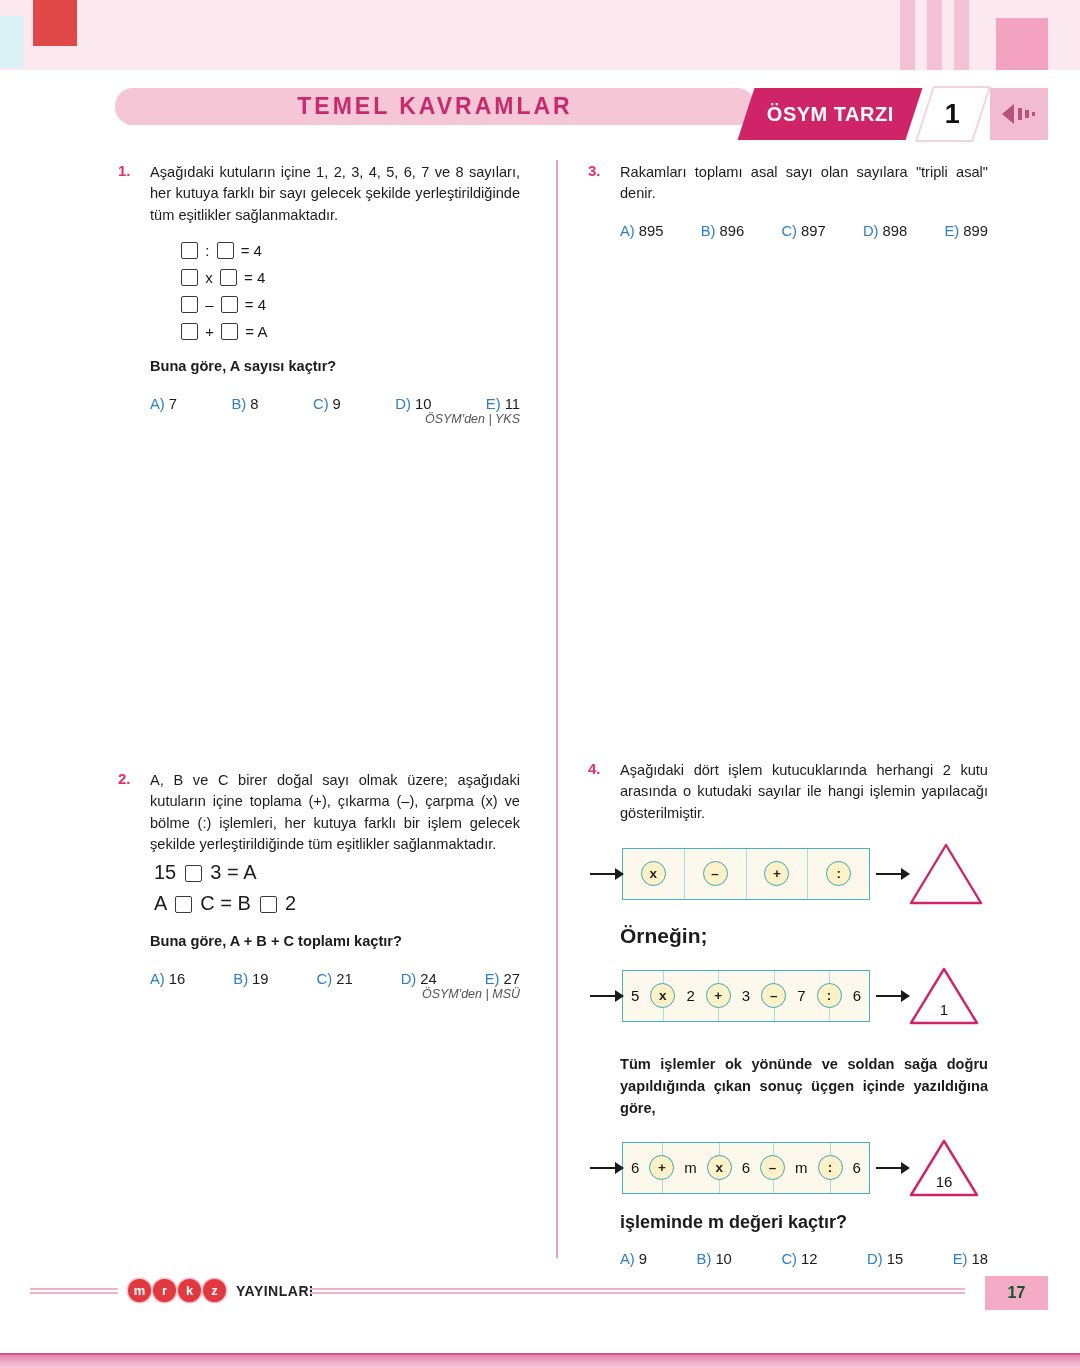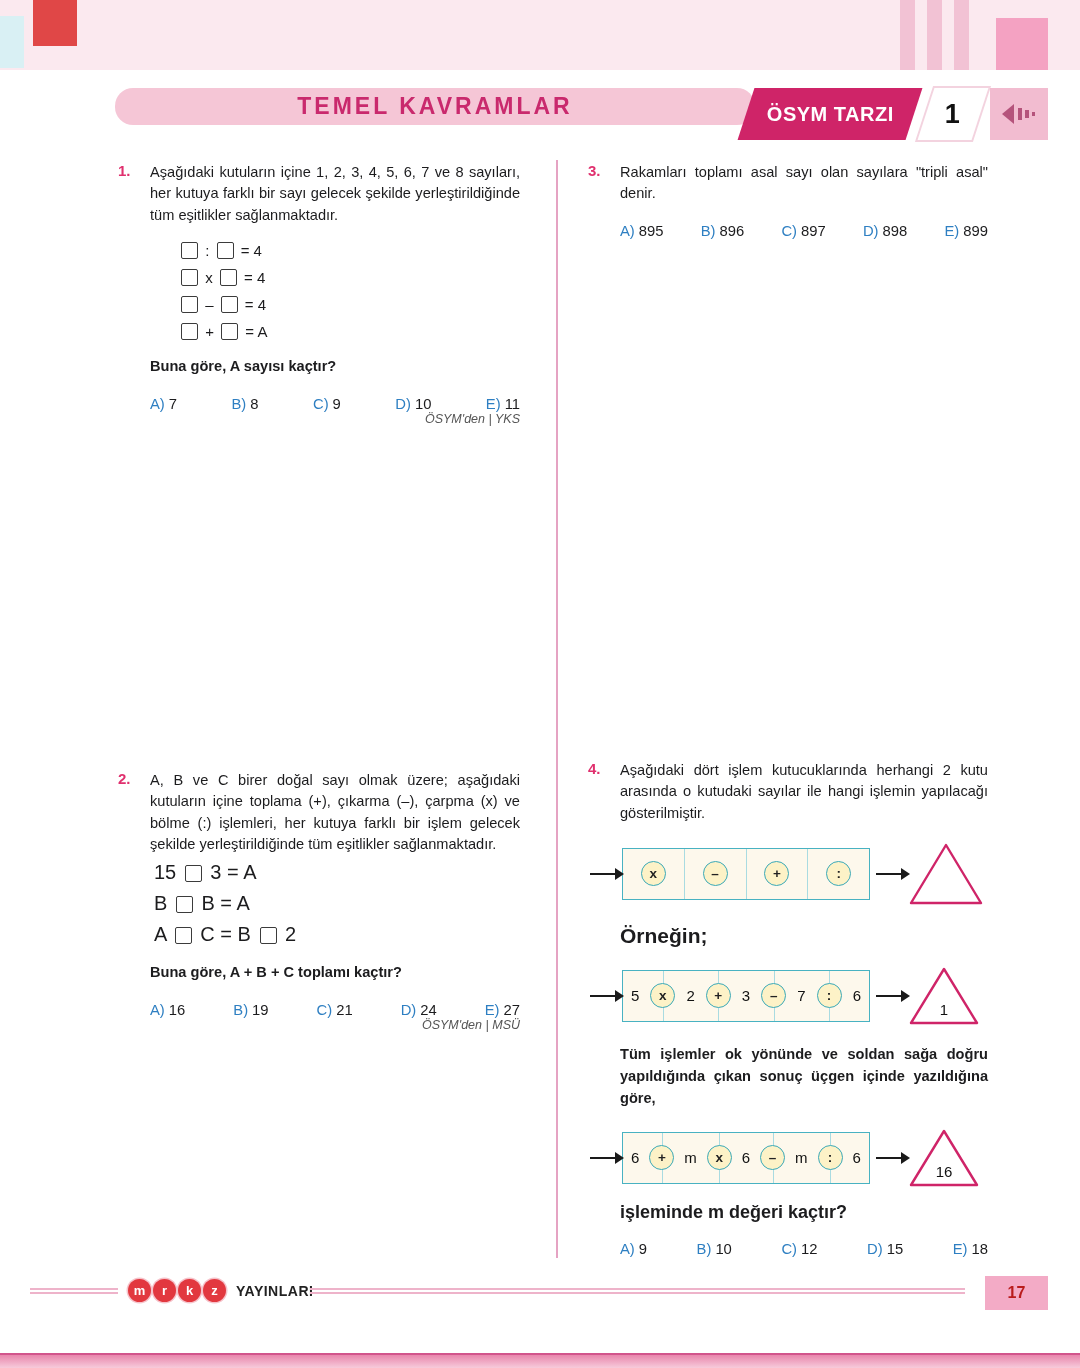--- a/index.html
+++ b/index.html
@@ -62,34 +62,34 @@
   .numcell { font-size:15px; color:#111; text-align:center; }
   .opcell { position:relative; width:26px; height:100%; display:flex; align-items:center; justify-content:center; }
   .opcell::before { content:''; position:absolute; left:50%; top:0; bottom:0; width:1px; background:#a9dbe1; }
   .circle { position:relative; z-index:1; width:25px; height:25px; border-radius:50%; background:#fdf2c7;
     border:1.6px solid #3aa9b8; display:flex; align-items:center; justify-content:center;
     font-size:13.5px; font-weight:bold; color:#222; }
   .tri { flex:none; margin-left:4px; }
   .tri-shape { fill:#fff; stroke:#cf2468; stroke-width:2.4; stroke-linejoin:round; }
   .tri-text { font-size:15px; fill:#111; font-family:"Liberation Sans", sans-serif; }
   .ex-label { font-weight:bold; font-size:21px; margin:18px 0 0 32px; }
-  .mid-text { font-weight:bold; font-size:14.6px; line-height:1.5; text-align:justify; margin:18px 0 0 32px; }
+  .mid-text { font-weight:bold; font-size:14.6px; line-height:1.5; text-align:justify; margin:28px 0 0 32px; }
   .post-text { font-weight:bold; font-size:18px; margin:14px 0 0 32px; }
   
   .logo { position:absolute; left:128px; top:1279px; display:flex; align-items:center; }
   .logo .c { width:23px; height:23px; border-radius:50%; background:#e2383f; color:#fff; font-weight:bold;
     font-size:13px; display:flex; align-items:center; justify-content:center; margin-right:2px;
     box-shadow:0 0 0 1.5px #f6c3cb; }
   .logo .pub { margin-left:8px; font-weight:bold; font-size:14px; color:#222; letter-spacing:.5px; }
   .footer-line-left { position:absolute; left:30px; top:1288px; width:88px; height:6px;
     border-top:2px solid #eeb3ca; border-bottom:2px solid #eeb3ca; }
   .footer-line { position:absolute; left:310px; top:1288px; width:655px; height:6px;
     border-top:2px solid #eeb3ca; border-bottom:2px solid #eeb3ca; }
   .page-num { position:absolute; left:985px; top:1276px; width:63px; height:34px; background:#f3abc6;
-    display:flex; align-items:center; justify-content:center; font-weight:bold; font-size:16px; color:#b91c1c; }
+    display:flex; align-items:center; justify-content:center; font-weight:bold; font-size:16px; color:#14532d; }
   .bottom-bar { position:absolute; left:0; bottom:0; width:1080px; height:15px;
     background:linear-gradient(180deg,#e886ac,#f7cbdb); border-top:2px solid #d2558c; }
 </style>
 </head>
 <body>
 
 <div class="topband"></div>
 <div class="corner-cyan"></div>
 <div class="corner-red"></div>
 <div class="stripe s1"></div>
@@ -139,21 +139,20 @@
   <div class="source">ÖSYM'den | YKS</div>
 </div>
 
 <div class="block" id="q2-block">
   <div class="q">
     <span class="qnum">2.</span>
     <p class="qtext">A, B ve C birer doğal sayı olmak üzere; aşağıdaki kutuların içine toplama (+), çıkarma (–), çarpma (x) ve bölme (:) işlemleri, her kutuya farklı bir işlem gelecek şekilde yerleştirildiğinde tüm eşitlikler sağlanmaktadır.</p>
   </div>
   <div class="eqs-q2">
     <div class="eq boxify">15 <span class="eq-box"></span> 3 = A</div>
-    <div class="eq boxify">B <span class="eq-box"></span> B = A</div>
     <div class="eq boxify">A <span class="eq-box"></span> C = B <span class="eq-box"></span> 2</div>
   </div>
   <p class="prompt">Buna göre, A + B + C toplamı kaçtır?</p>
   <div class="opts">
     <span class="opt"><span class="letter">A)</span><span>16</span></span>
     <span class="opt"><span class="letter">B)</span><span>19</span></span>
     <span class="opt"><span class="letter">C)</span><span>21</span></span>
     <span class="opt"><span class="letter">D)</span><span>24</span></span>
     <span class="opt"><span class="letter">E)</span><span>27</span></span>
   </div>

